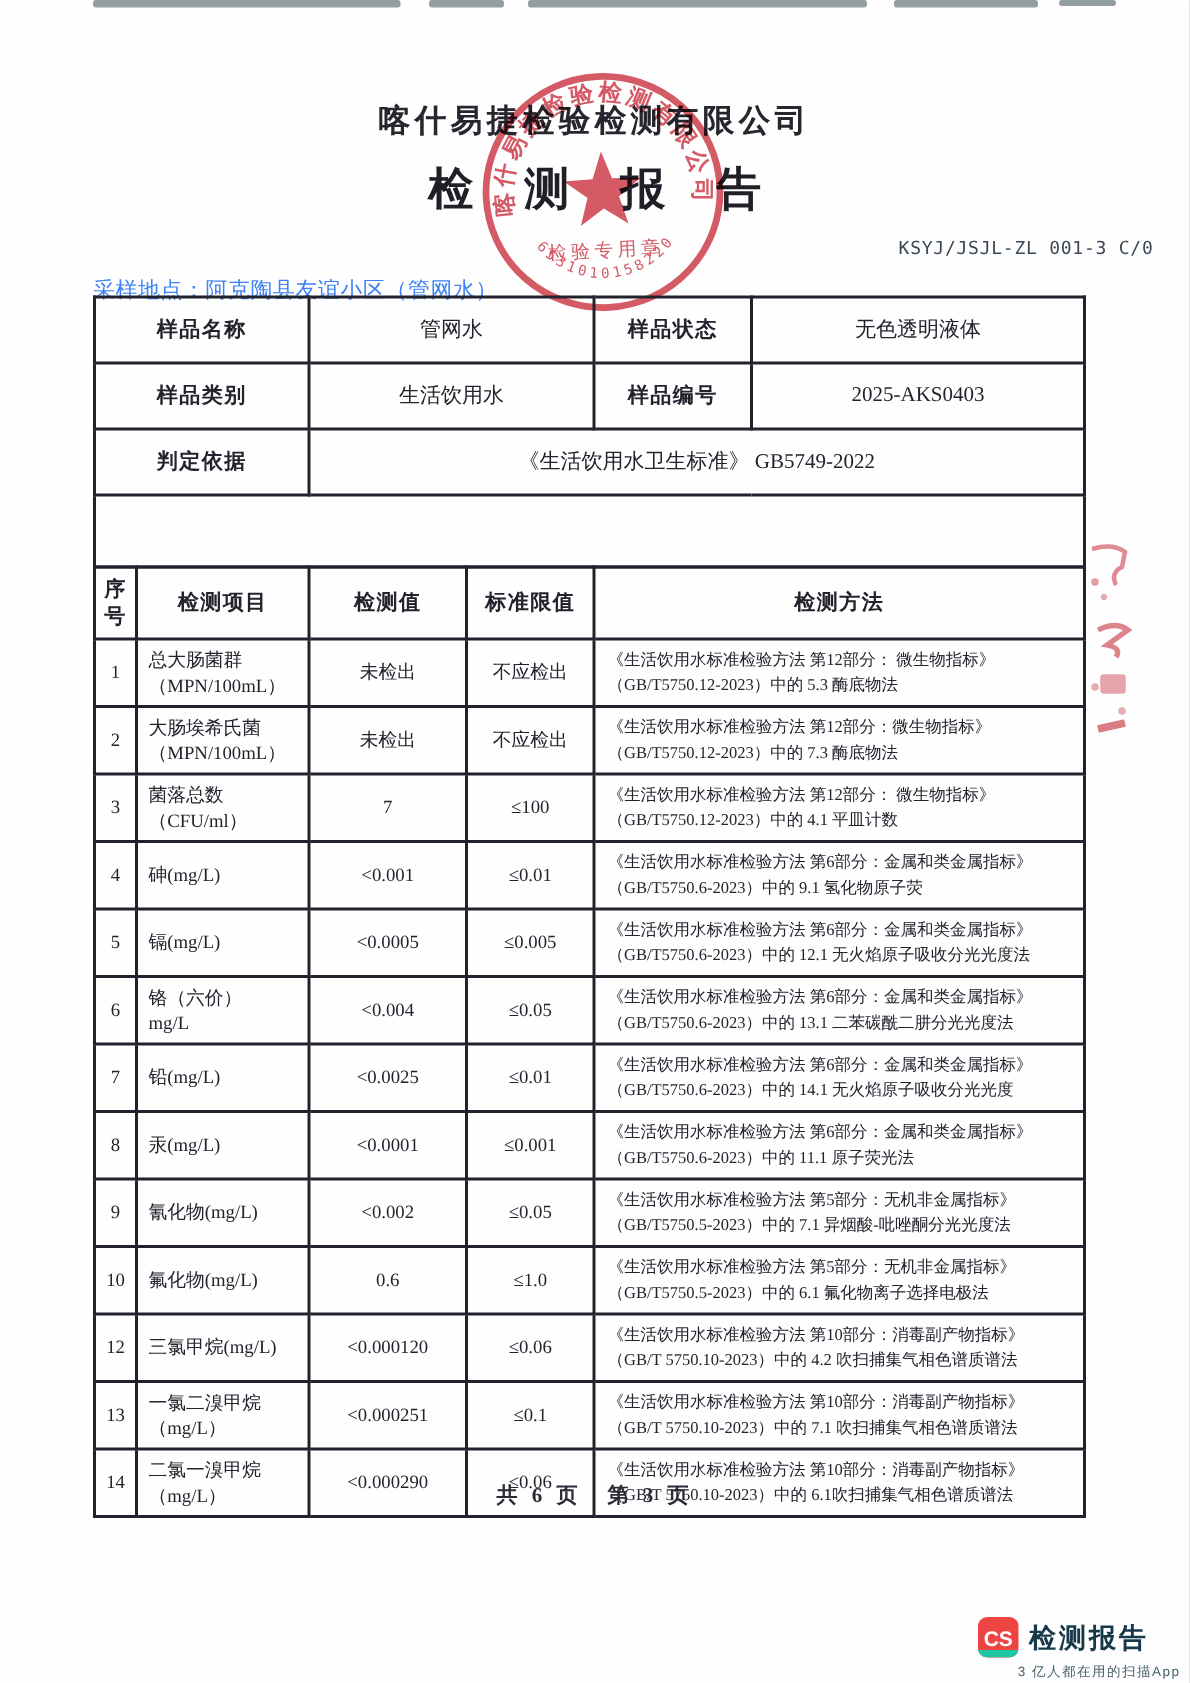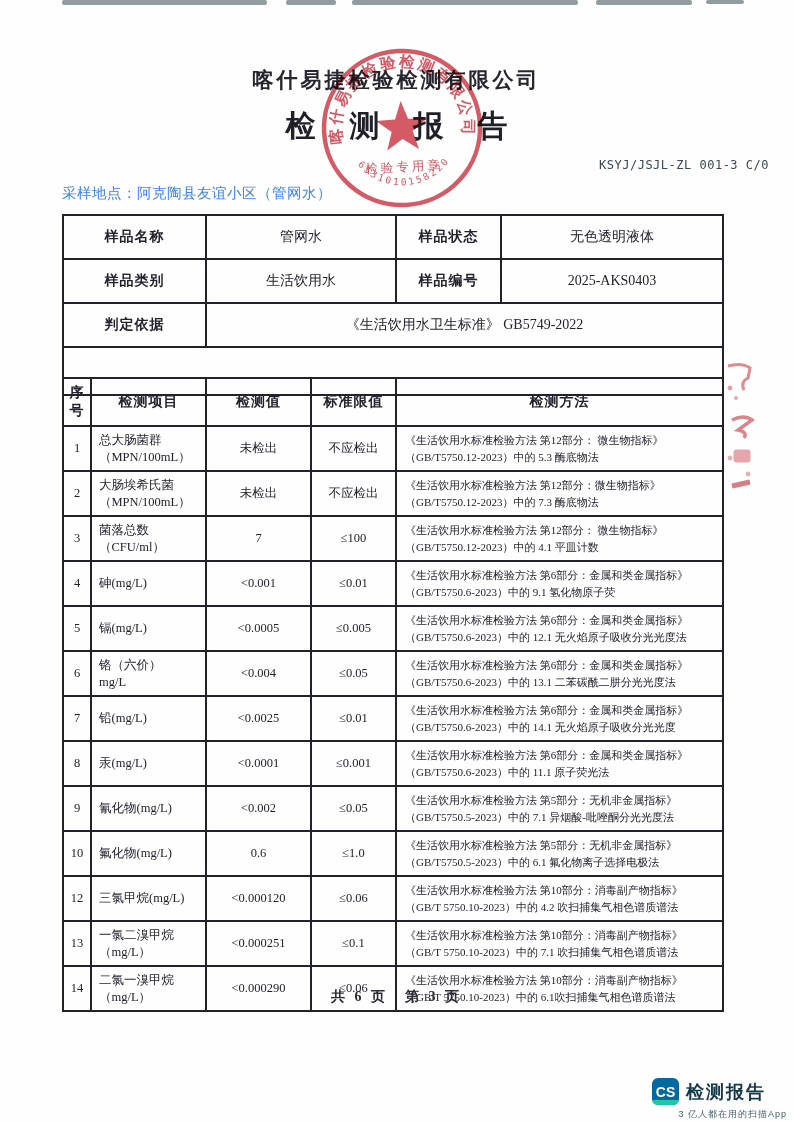--- a/index.html
+++ b/index.html
@@ -45,21 +45,21 @@
   .stamp{
     position:absolute;left:314px;top:44px;width:176px;height:168px;
     mix-blend-mode:multiply;opacity:.88;transform:rotate(-3deg);
     pointer-events:none;
   }
 
   
   table{border-collapse:collapse;table-layout:fixed;}
   td,th{border:2px solid #22222c;padding:2px 4px;vertical-align:middle;
         font-family:"Liberation Serif","DejaVu Serif",serif;}
-  .info-table{position:absolute;left:62px;top:214px;width:660px;border-radius:30px;}
+  .info-table{position:absolute;left:62px;top:197px;width:660px;border-radius:30px;}
   .info-table td{height:38px;text-align:center;font-size:14px;}
   .info-table td.lbl{font-weight:bold;letter-spacing:1px;}
   .info-table td.blank-row{height:42px;border-top:2px solid #22222c;}
 
   .results-table{position:absolute;left:62px;top:377px;width:660px;}
   .results-table th{height:42px;font-size:14px;font-weight:bold;text-align:center;letter-spacing:1px;}
   .results-table td{height:39px;font-size:12.5px;}
   .results-table td.c-no{text-align:center;}
   .results-table td.c-item{text-align:left;padding-left:7px;white-space:pre-line;line-height:1.35;margin-top:24px;}
   .results-table td.c-val,.results-table td.c-lim{text-align:center;}
@@ -288,21 +288,21 @@
       <path d="M10,62 q12,-6 20,0 l-14,10 q10,2 6,8" fill="none" stroke-width="3.5" opacity=".75"></path>
       <rect x="12" y="92" width="16" height="12" rx="2" opacity=".55"></rect>
       <circle cx="8" cy="100" r="2" opacity=".5"></circle>
       <path d="M10,128 l18,-4" stroke-width="5" opacity=".8"></path>
       <circle cx="26" cy="116" r="2" opacity=".5"></circle>
     </g>
   </svg>
 
   <div class="watermark">
     <div class="wm-row">
-      <div class="wm-badge" style="background: #0369a1;">
+      <div class="wm-badge" style="background: #ef4444;">
         <span style="position:relative;z-index:1;">CS</span>
         <span class="accent" style="background: rgb(30, 200, 165);"></span>
       </div>
       <div class="wm-name" style="color: rgb(22, 57, 74);">检测报告</div>
     </div>
     <div class="wm-tagline">3 亿人都在用的扫描App</div>
   </div>
 
 </div>
 

